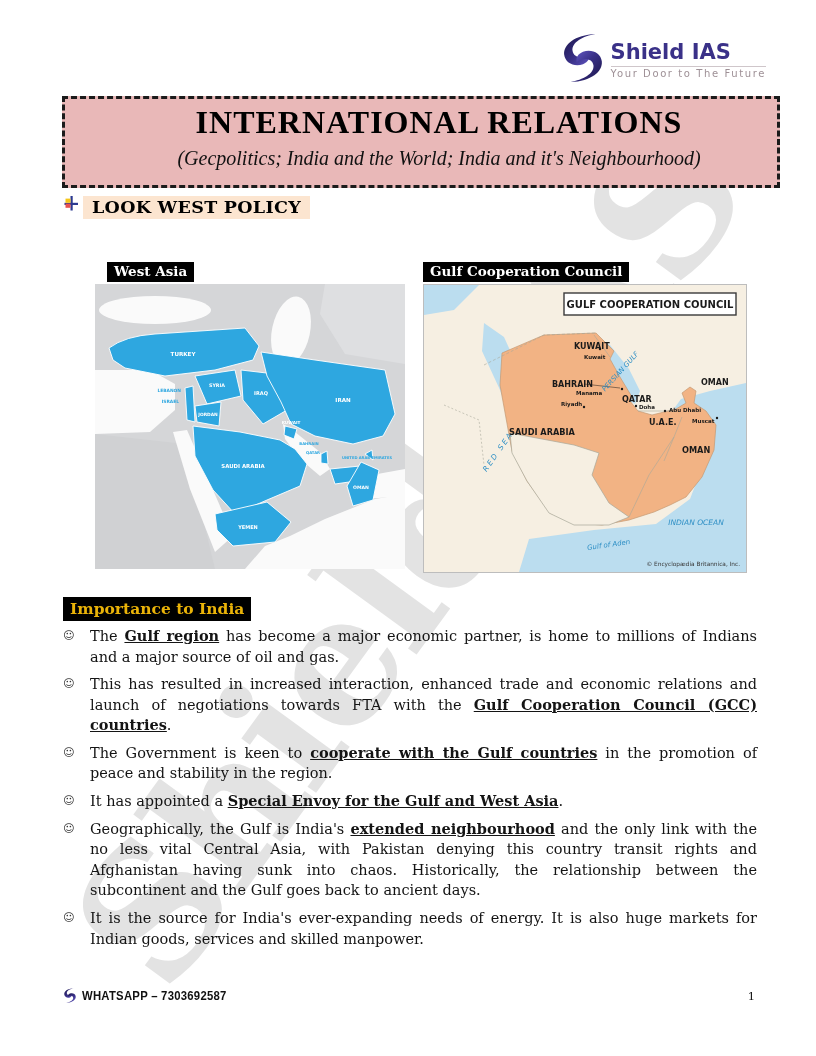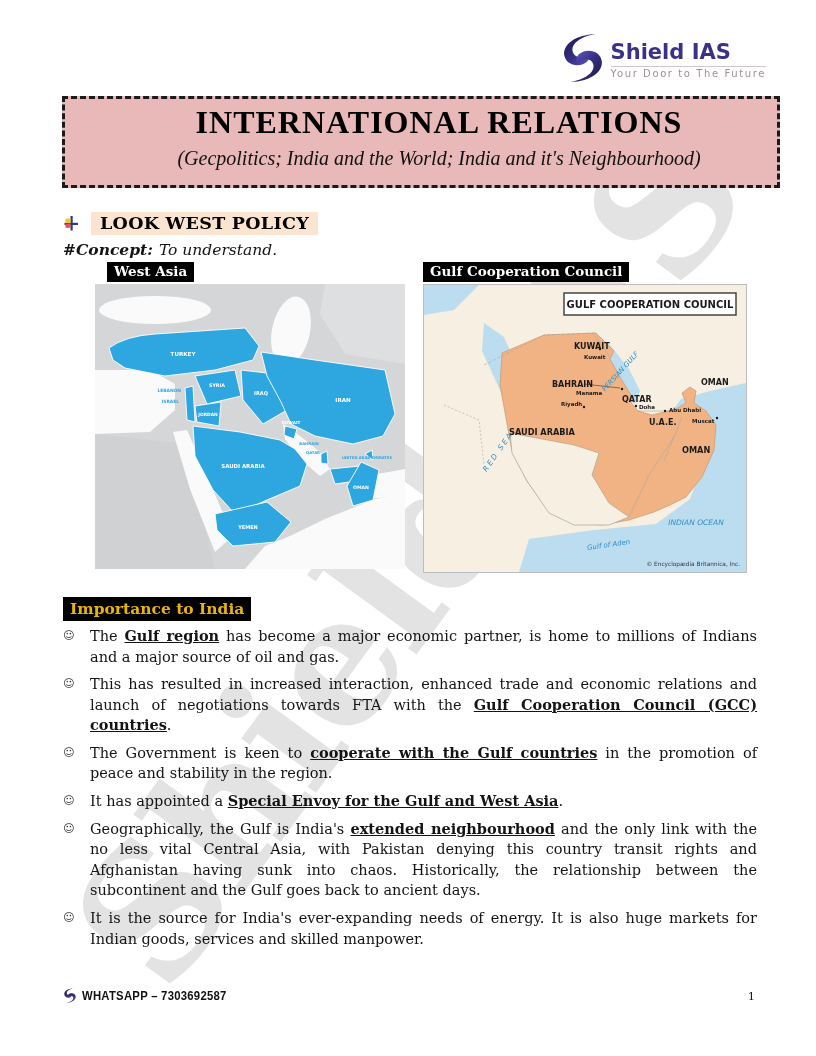--- a/index.html
+++ b/index.html
@@ -12,21 +12,21 @@
   
   .logo{position:absolute;top:33px;right:50px;display:flex;align-items:flex-start;gap:5px;}
   .logo-text{font-family:"DejaVu Sans",sans-serif;font-weight:bold;font-size:21px;color:#3A3188;line-height:1.1;margin-top:8px;}
   .logo-tagline{font-family:"DejaVu Sans",sans-serif;font-size:10px;letter-spacing:1.6px;color:#9E9096;margin-top:2px;border-top:1px solid #CFC6CA;padding-top:1px;}
   
   .banner{position:absolute;left:62px;top:96px;width:718px;height:92px;background:#E9B8B8;
         border:3px dashed #1b1b1b;box-sizing:border-box;text-align:center;padding-left:36px;}
   .banner h1{margin:5px 0 0;font-family:"Liberation Serif",serif;font-weight:bold;font-size:32px;letter-spacing:1px;color:#000;}
   .banner-sub{font-family:"Liberation Serif",serif;font-style:italic;font-size:20px;margin-top:6px;color:#111;}
   
-  .policy-row{position:absolute;left:64px;top:212px;display:flex;align-items:center;gap:12px;}
+  .policy-row{position:absolute;left:64px;top:196px;display:flex;gap:4px;}
   .policy-heading{background:#FCE5D0;font-weight:bold;font-size:17.5px;padding:1px 9px 2px;letter-spacing:.3px;color:#000;}
   .concept-line{position:absolute;left:63px;top:240px;font-size:15.5px;}
   .concept-label{font-weight:bold;font-style:italic;}
   .concept-text{font-style:italic;margin-left:6px;}
   
   .map-col-west{position:absolute;left:95px;top:261px;width:310px;}
   .map-col-gcc{position:absolute;left:423px;top:261px;width:322px;}
   .map-caption{display:inline-block;background:#000;color:#fff;font-weight:bold;font-size:13.5px;padding:1px 7px 3px;margin-bottom:2px;}
   .map-col-west .map-caption{margin-left:12px;text-align:center;}
   .map-svg{display:block;}
@@ -86,23 +86,20 @@
 
     <div class="policy-row">
       <svg width="15" height="15" viewBox="0 0 15 15">
         <rect x="6.5" y="0" width="2.2" height="14.5" fill="#2B3990"></rect>
         <rect x="0.5" y="6.8" width="13.5" height="2.2" fill="#2B3990"></rect>
         <rect x="1.5" y="2.6" width="5" height="4.2" fill="#F5C518"></rect>
         <rect x="1.5" y="7.6" width="5" height="4.2" fill="#E8504F"></rect>
       </svg>
       <span class="policy-heading">LOOK WEST POLICY</span>
     </div>
-    <div class="concept-line">
-      <span class="concept-label">#Concept:</span><span class="concept-text">To understand.</span>
-    </div>
 
     <div class="map-col-west">
       <div class="map-caption">West Asia</div>
       <svg class="map-svg mapfont" width="310" height="285" viewBox="0 0 310 285">
         <rect width="310" height="285" fill="#D5D6D8"></rect>
         <polygon points="230,0 310,0 310,80 250,70 225,30" fill="#DEDFE1"></polygon>
         <polygon points="0,150 90,160 120,285 0,285" fill="#D0D1D3"></polygon>
 
         <ellipse cx="60" cy="26" rx="56" ry="14" fill="#FAFAFA"></ellipse>
         <ellipse cx="196" cy="47" rx="19" ry="35" fill="#FAFAFA" transform="rotate(12 196 47)"></ellipse>

